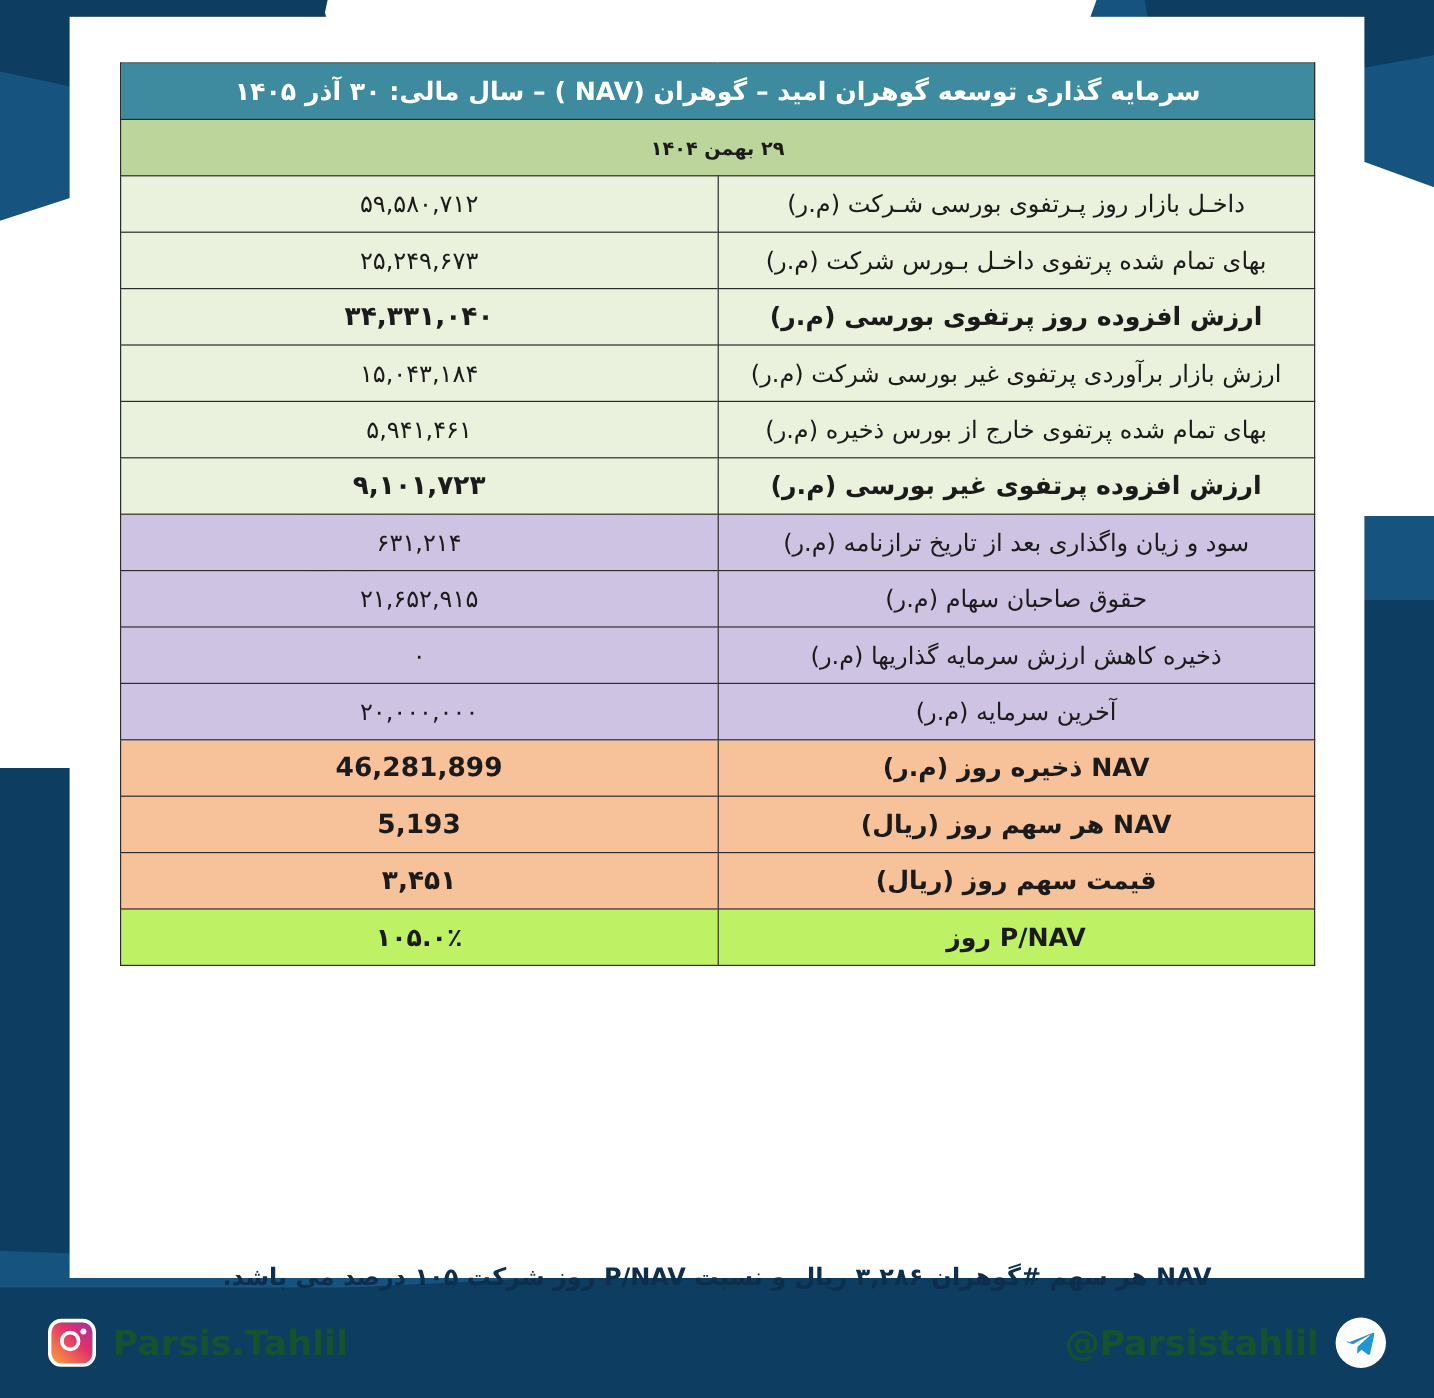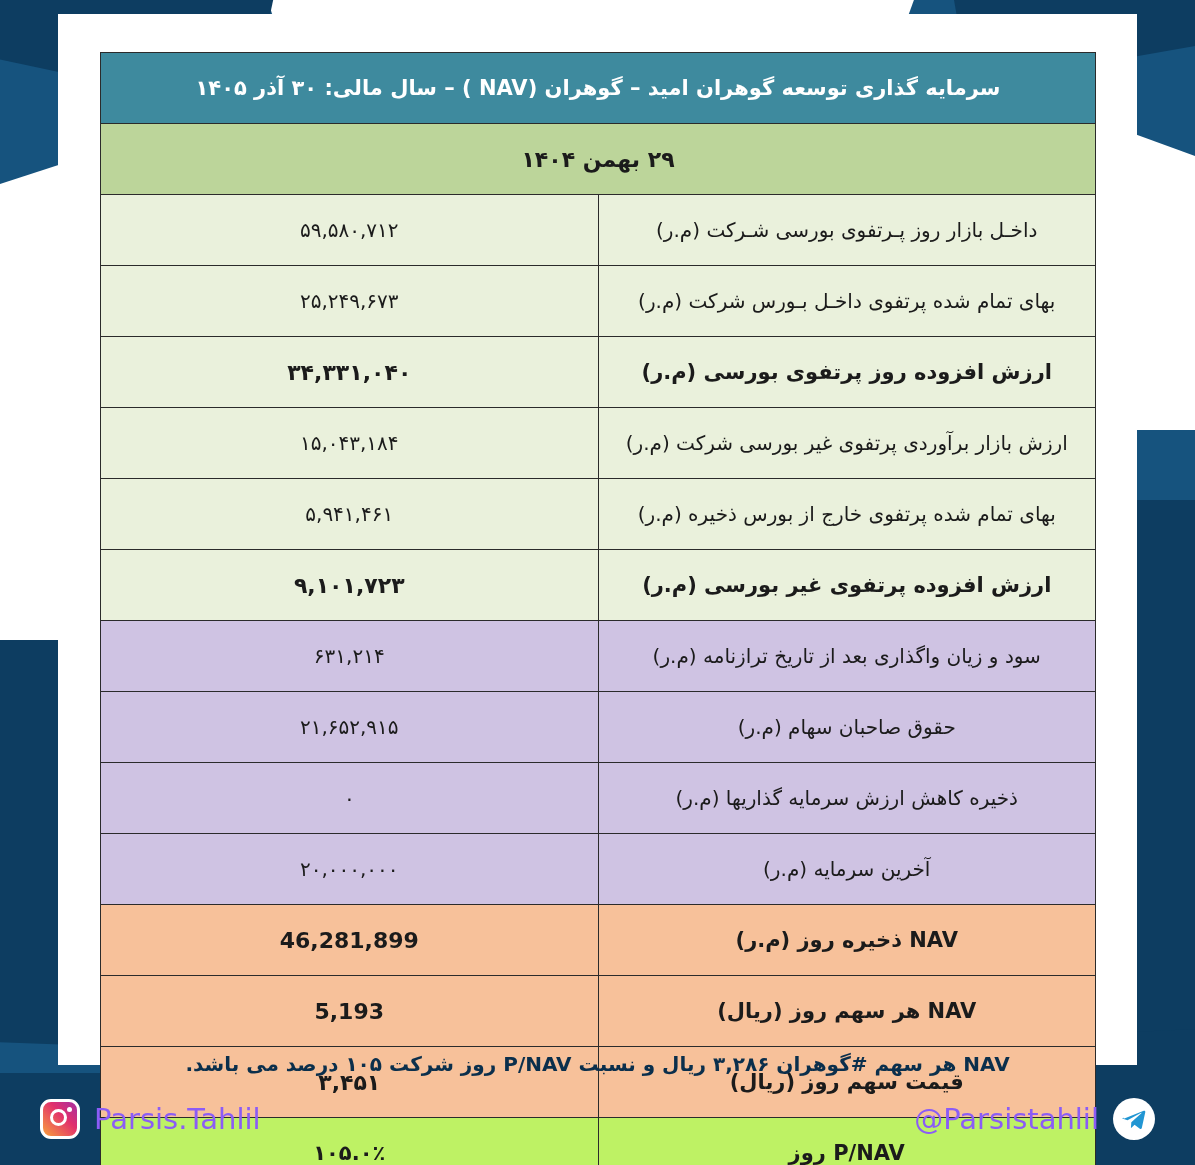--- a/index.html
+++ b/index.html
@@ -158,39 +158,39 @@
     width: 996px;
   }
   table.nav-table {
     width: 100%;
     border-collapse: collapse;
     table-layout: fixed;
     direction: rtl;
   }
   table.nav-table td {
     border: 1px solid #2b2b2b;
-    padding: 12px;
+    padding: 0;
     height: 46px;
     vertical-align: middle;
     margin-left: 19px;
   }
   .title-row td {
     background: #3e8a9e;
     color: #ffffff;
     text-align: center;
     font-size: 21px;
     font-weight: bold;
     height: 62px;
     padding: 6px 10px;
   }
   .date-row td {
     background: #bcd59a;
     color: #1b1b1b;
     text-align: center;
-    font-size: 22px;
+    font-size: 16px;
     font-weight: bold;
     height: 52px;
   }
   td.label {
     text-align: center;
     font-size: 20px;
     color: #1b1b1b;
     padding: 4px 14px;
   }
   td.value {
@@ -237,23 +237,23 @@
     align-items: center;
     justify-content: space-between;
     padding: 0 40px;
     box-sizing: border-box;
     direction: ltr;
   }
   .handle {
     display: flex;
     align-items: center;
     gap: 14px;
-    color: #8b5cf6;
+    color: #14532d;
     font-size: 29px;
-    font-weight: normal;
+    font-weight: bold;
     font-family: "DejaVu Sans", "Liberation Sans", sans-serif;
   }
   .ig-icon {
     width: 40px;
     height: 40px;
     border-radius: 11px;
     border: 3px solid #ffffff;
     position: relative;
     box-sizing: border-box;
     background: linear-gradient(45deg, #f9a03c, #e1306c 60%, #a42ea4);

